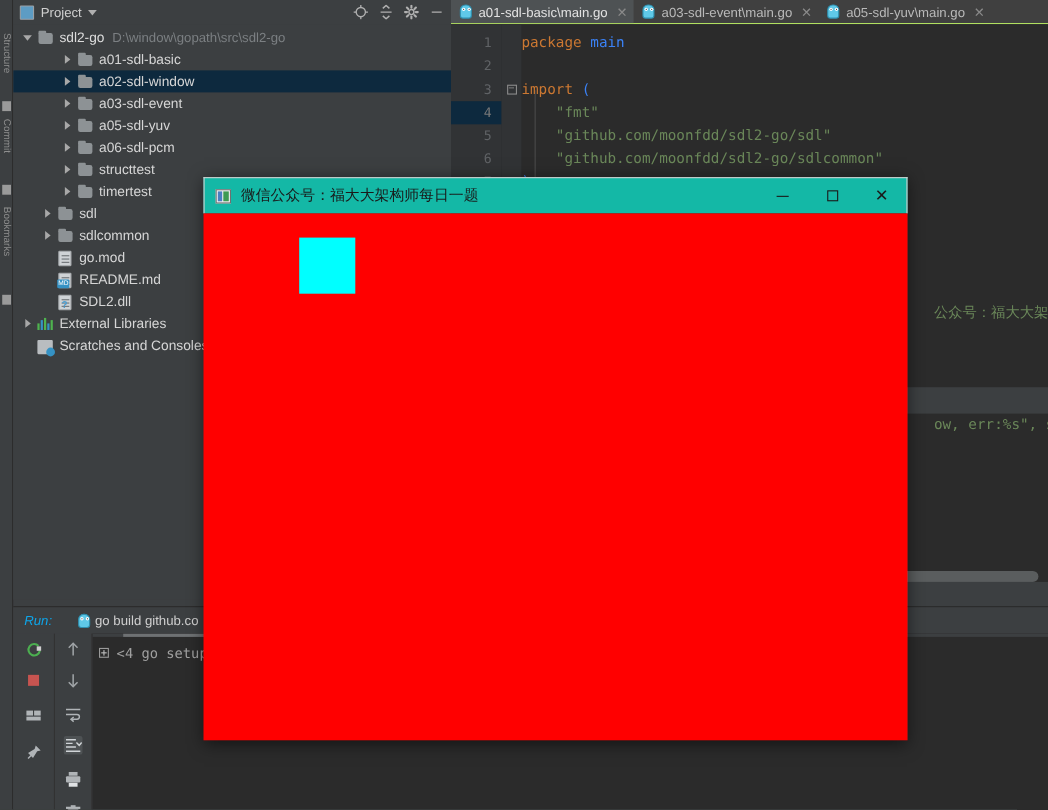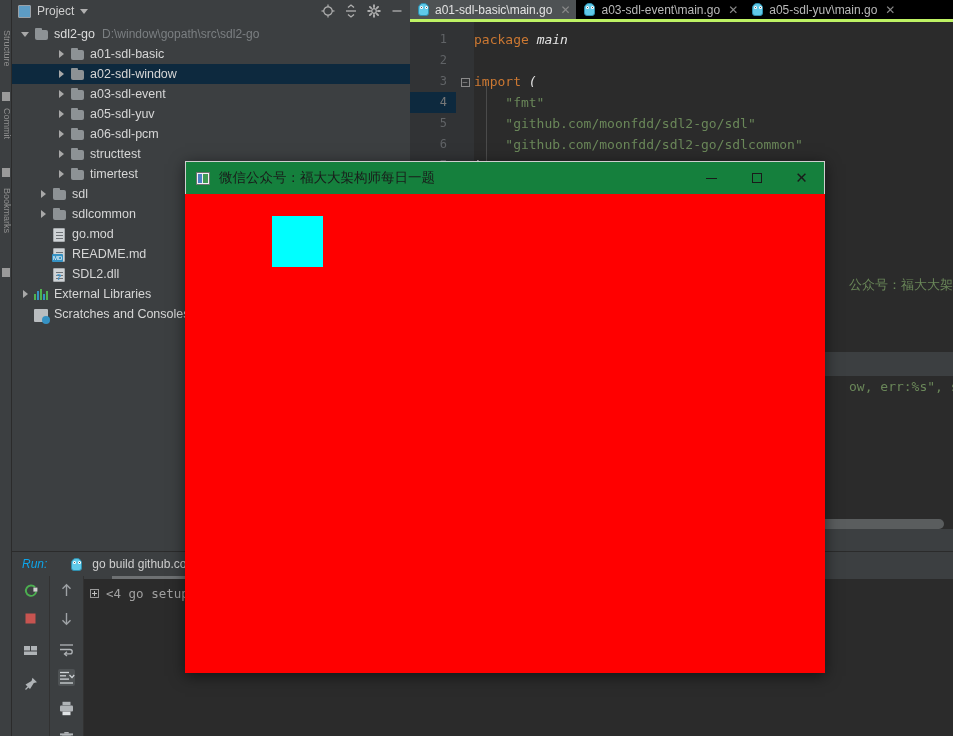--- a/index.html
+++ b/index.html
@@ -110,22 +110,22 @@
   .path-hint { color: #7b7f82; font-size: 12px; margin-left: 7px; }
   .row .label.bold { font-weight: normal; color: #dcdcdc; }
 
   
   .editor-area {
     position: absolute; left: 410px; top: 0; right: 0; bottom: 185px;
     background: #2b2b2b;
   }
   .tabbar {
     position: absolute; left: 0; top: 0; right: 0; height: 22px;
-    background: #000000; display: flex; align-items: stretch;
-    border-bottom: 3px solid #bef264;
+    background: #404040; display: flex; align-items: stretch;
+    border-bottom: 1px solid #bef264;
   }
   .tab {
     display: flex; align-items: center; padding: 0 6px 0 8px; gap: 6px;
     font-size: 12px; color: #b9b9b9; cursor: pointer; position: relative;
   }
   .tab.active { background: #4e5254; color: #e2e2e2; }
   .gopher {
     width: 11px; height: 13px; flex: 0 0 auto; position: relative;
     background: #5fc9e8; border-radius: 5px 5px 3px 3px; border: 1px solid #2f8fae;
   }
@@ -166,41 +166,41 @@
     display: inline-block; width: 9px; height: 9px; border: 1px solid #8a8a8a;
     line-height: 7px; font-size: 9px; color: #8a8a8a; vertical-align: middle;
   }
   .code-lines {
     position: absolute; left: 64px; top: 0; right: 0; bottom: 0;
     padding-top: 7px; white-space: pre; overflow: hidden;
   }
   .code-lines div { height: 21px; line-height: 21px; }
   .k-kw { color: #cc7832; }
   .k-str { color: #6a8759; }
-  .k-plain { color: #e5e5e5; font-style: italic; }
+  .k-plain { color: #3b82f6; }
   .vbar {
     position: absolute; left: 64px; top: 0; width: 1px; height: 100%;
     background: #4b4b4b;
   }
   .hscroll-editor {
     position: absolute; left: 64px; bottom: 0; height: 10px;
     background: #5a5d5e; border-radius: 5px;
   }
 
   
   .run-panel {
     position: absolute; left: 12px; right: 0; bottom: 0; height: 185px;
     background: #3c3f41; border-top: 1px solid #2b2b2b;
   }
   .run-header {
     height: 24px; display: flex; align-items: center; padding-left: 10px;
     font-size: 12px; color: #cfcfcf; gap: 8px;
   }
   .run-label { color: #0ea5e9; font-style: italic; }
-  .run-cfg { display: flex; align-items: center; gap: 10px; margin-left: 16px; }
+  .run-cfg { display: flex; align-items: center; gap: 4px; margin-left: 16px; }
   .run-body { position: absolute; left: 0; top: 24px; right: 0; bottom: 0; display: flex; }
   .run-toolcol {
     width: 38px; background: #3c3f41; display: flex; flex-direction: column;
     align-items: center; padding-top: 6px; gap: 11px;
     border-right: 1px solid #323232;
   }
   .run-toolcol2 {
     width: 34px; background: #3c3f41; display: flex; flex-direction: column;
     align-items: center; padding-top: 6px; gap: 11px;
     border-right: 1px solid #323232;
@@ -232,21 +232,21 @@
   .exp-box::after {
     content: ""; position: absolute; left: 3px; top: 1px; width: 1px; height: 5px; background: #c0c0c0;
   }
 
   
   .sdl-window {
     position: absolute; left: 185px; top: 161px; width: 640px; height: 512px;
     box-shadow: 0 3px 14px rgba(0,0,0,0.55);
   }
   .sdl-title {
-    height: 33px; background: #15803d; display: flex; align-items: center;
+    height: 33px; background: #14b8a6; display: flex; align-items: center;
     padding-left: 10px; border: 1px solid #cfcfcf; border-bottom: none;
   }
   .sdl-ico {
     width: 14px; height: 13px; margin-right: 9px; flex: 0 0 auto;
     border: 1px solid #707070; background: #f2f2f2; position: relative;
   }
   .sdl-ico::before {
     content: ""; position: absolute; left: 1px; top: 1px; width: 4px; height: 9px;
     background: #4a7fc1;
   }

